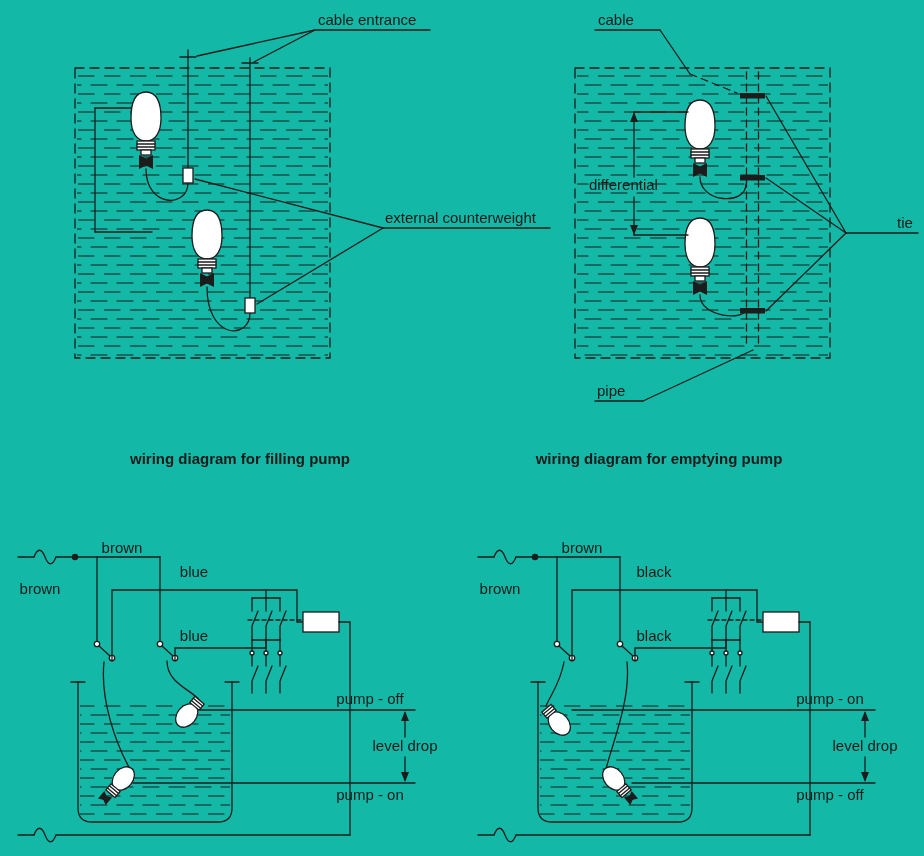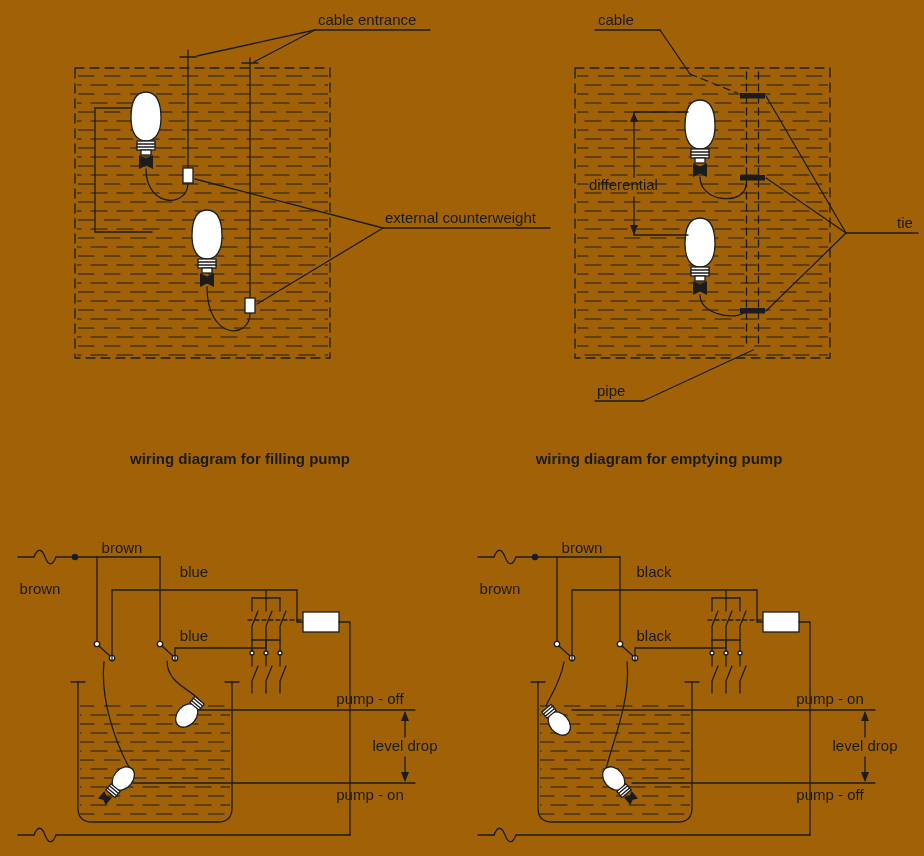--- a/index.html
+++ b/index.html
@@ -1,16 +1,16 @@
 <!DOCTYPE html>
 <html><head>
 <meta charset="utf-8">
 <style>
   html,body{margin:0;padding:0;background:#ffffff}
-  .canvas{width:924px;height:856px;background:#a16207;position:relative;font-family:"Liberation Sans",sans-serif}
+  .canvas{width:924px;height:856px;background:#14b8a6;position:relative;font-family:"Liberation Sans",sans-serif}
   svg{display:block;stroke:#1c1c1c;fill:none;stroke-width:1.3;stroke-linecap:round}
   svg text{fill:#1a1a1a;stroke:none;font-family:"Liberation Sans",sans-serif;font-size:15px}
   svg text.cap{font-weight:bold;font-size:15px}
   .ink{fill:#1c1c1c;stroke:none}
   .white{fill:#ffffff}
   .dash{stroke-dasharray:9 6}
   .dash2{stroke-dasharray:7 5}
   .mlink{stroke-dasharray:4 3}
 </style>
 </head>

